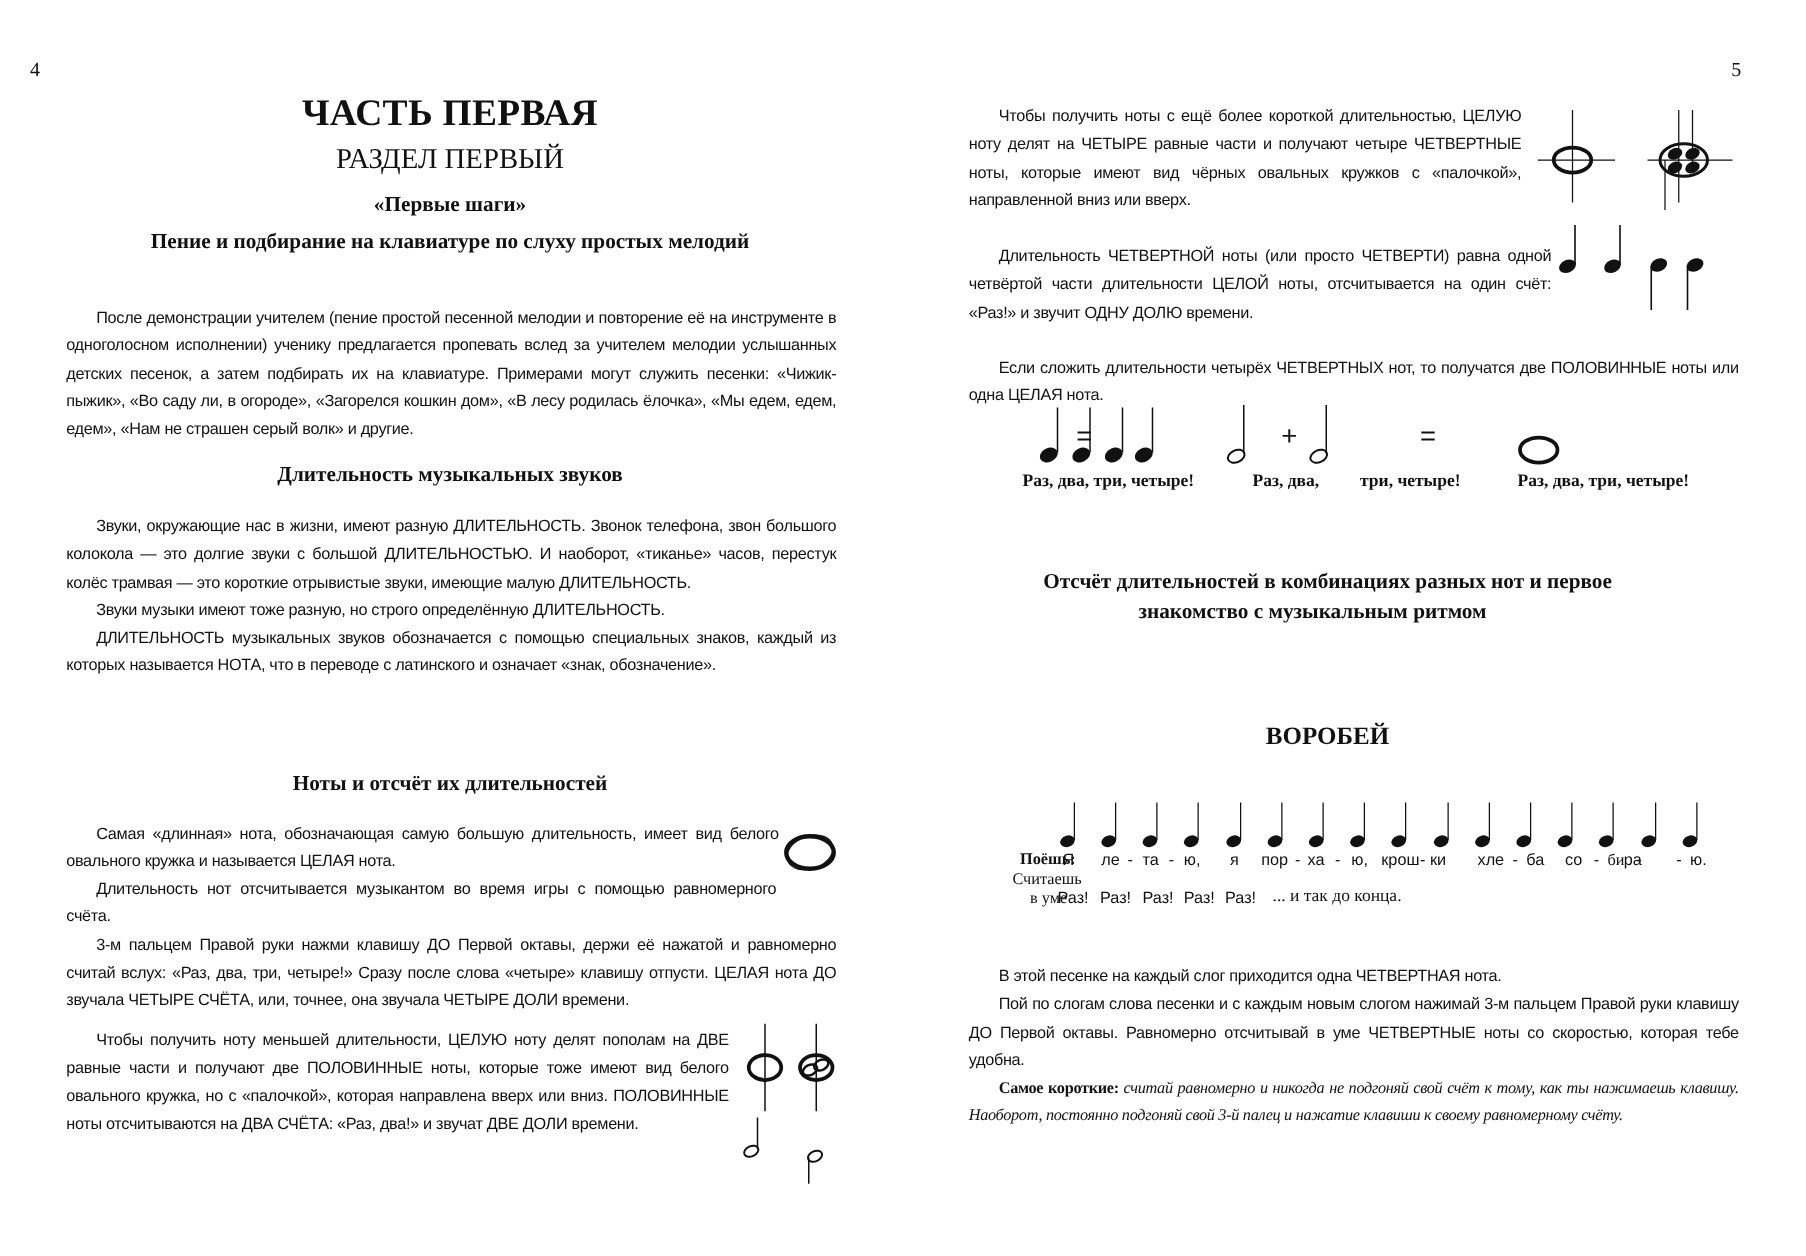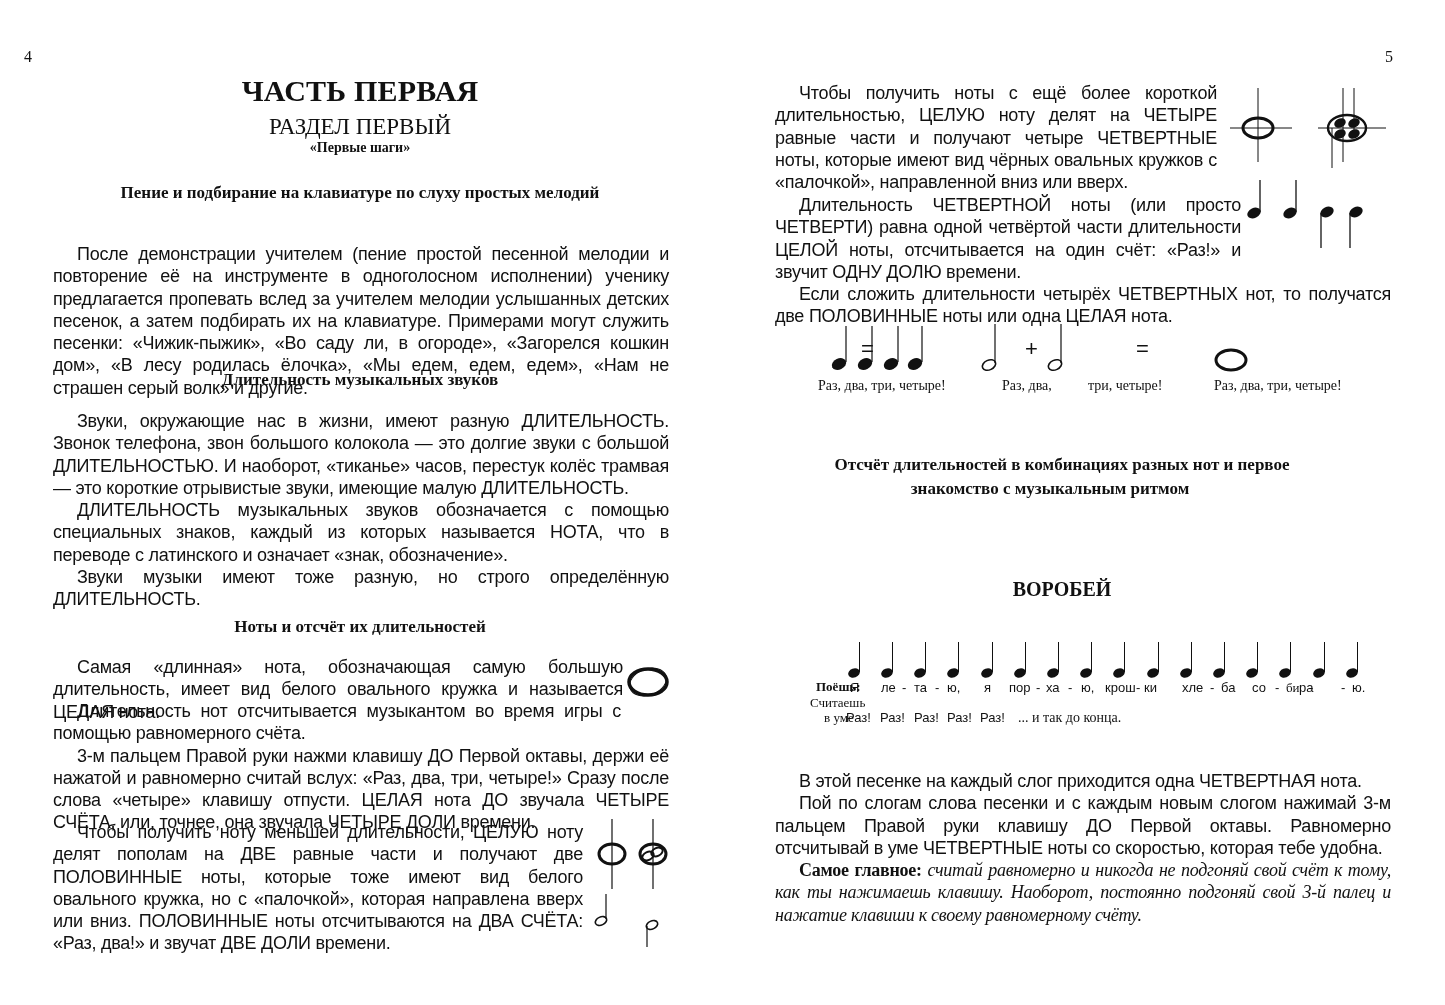--- a/index.html
+++ b/index.html
@@ -6,26 +6,26 @@
     body { width: 1445px; height: 1005px; position: relative; overflow: hidden; color: #111; font-family: "Liberation Serif", serif; }
     .page { position: absolute; top: 0; height: 1005px; }
     .page-left { left: 0; width: 720px; }
     .page-right { left: 722px; width: 723px; }
     .pnum { position: absolute; top: 48px; font-size: 16px; }
     .pnum-left { left: 24px; }
     .pnum-right { right: 52px; }
     .center { position: absolute; text-align: center; }
     .part-title { top: 74px; left: 40px; width: 640px; font-weight: bold; font-size: 30px; font-family: "Liberation Serif", serif; letter-spacing: 0.2px; }
     .section-title { top: 114px; left: 40px; width: 640px; font-size: 23px; }
-    .section-sub { top: 140px; left: 40px; width: 640px; font-weight: bold; font-size: 14px; }
+    .section-sub { top: 154px; left: 40px; width: 640px; font-weight: bold; font-size: 17px; }
     .h-bold { font-weight: bold; font-size: 17px; }
-    .txt { position: absolute; font-family: "Liberation Sans", sans-serif; font-size: 18px; line-height: 22.3px; text-align: justify; letter-spacing: -0.25px; }
+    .txt { position: absolute; font-family: "Liberation Sans", sans-serif; font-size: 13px; line-height: 22.3px; text-align: justify; letter-spacing: -0.25px; }
     .txt p { margin: 0; text-indent: 24px; }
     .fig { position: absolute; }
-    .lbl { position: absolute; font-family: "Liberation Serif", serif; font-weight: normal; font-size: 14px; white-space: nowrap; }
+    .lbl { position: absolute; font-family: "Liberation Serif", serif; font-weight: bold; font-size: 14px; white-space: nowrap; }
     .song-row { position: absolute; font-family: "Liberation Sans", sans-serif; font-size: 13px; white-space: nowrap; }
     .song-lbl { position: absolute; font-family: "Liberation Serif", serif; font-size: 13px; margin-left: 28px; }
     .em-bold { font-weight: bold; font-family: "Liberation Serif", serif; }
     .em-ital { font-style: italic; font-family: "Liberation Serif", serif; }
   </style>
 </head>
 <body>
 
 <div class="page page-left">
   <div class="pnum pnum-left">4</div>
@@ -37,22 +37,22 @@
   <div class="center h-bold" style="top:183px;left:40px;width:640px;">Пение и подбирание на клавиатуре по слуху простых мелодий</div>
 
   <div class="txt" style="top:243px;left:53px;width:616px;">
     <p>После демонстрации учителем (пение простой песенной мелодии и повторение её на инструменте в одноголосном исполнении) ученику предлагается пропевать  вслед за учителем мелодии услышанных детских песенок, а затем подбирать их на клавиатуре. Примерами могут служить песенки: «Чижик-пыжик», «Во саду ли, в огороде», «Загорелся кошкин дом», «В лесу родилась ёлочка», «Мы едем, едем, едем», «Нам не страшен серый волк» и другие.</p>
   </div>
 
   <div class="center h-bold" style="top:370px;left:40px;width:640px;">Длительность музыкальных звуков</div>
 
   <div class="txt" style="top:410px;left:53px;width:616px;">
     <p>Звуки, окружающие нас в жизни, имеют разную ДЛИТЕЛЬНОСТЬ. Звонок телефона, звон большого колокола — это долгие звуки с большой ДЛИТЕЛЬНОСТЬЮ. И наоборот, «тиканье» часов, перестук колёс трамвая — это короткие отрывистые звуки,  имеющие малую ДЛИТЕЛЬНОСТЬ.</p>
+    <p>Звуки музыки имеют тоже разную, но строго определённую ДЛИТЕЛЬНОСТЬ.</p>
     <p>ДЛИТЕЛЬНОСТЬ музыкальных звуков обозначается с помощью специальных знаков, каждый из которых называется НОТА, что в переводе с латинского и означает «знак, обозначение».</p>
-    <p>Звуки музыки имеют тоже разную, но строго определённую ДЛИТЕЛЬНОСТЬ.</p>
   </div>
 
   <div class="center h-bold" style="top:617px;left:40px;width:640px;">Ноты и отсчёт их длительностей</div>
 
   <div class="txt" style="top:656px;left:53px;width:570px;">
     <p>Самая «длинная» нота, обозначающая самую большую длительность, имеет вид белого овального кружка и называется ЦЕЛАЯ нота.</p>
   </div>
   <div class="txt" style="top:700px;left:53px;width:568px;">
     <p>Длительность нот отсчитывается музыкантом во время игры с помощью равномерного счёта.</p>
     <p style="width:616px;">3-м пальцем Правой руки нажми клавишу ДО Первой октавы, держи её нажатой и равномерно считай вслух: «Раз, два, три, четыре!» Сразу после слова «четыре» клавишу отпусти. ЦЕЛАЯ нота ДО звучала ЧЕТЫРЕ СЧЁТА, или, точнее, она звучала ЧЕТЫРЕ ДОЛИ времени.</p>
@@ -228,15 +228,15 @@
     <span style="position:absolute;left:158px;">Раз!</span>
     <span style="position:absolute;left:192px;">Раз!</span>
     <span style="position:absolute;left:225px;">Раз!</span>
     <span style="position:absolute;left:258px;">Раз!</span>
     <span style="position:absolute;left:296px;font-family:'Liberation Serif',serif;font-size:14px;">... и так до конца.</span>
   </div>
 
   <div class="txt" style="top:770px;left:53px;width:616px;">
     <p>В этой песенке на каждый слог приходится одна ЧЕТВЕРТНАЯ нота.</p>
     <p>Пой по слогам слова песенки и с  каждым новым слогом нажимай 3-м пальцем Правой руки клавишу ДО Первой октавы. Равномерно отсчитывай в уме ЧЕТВЕРТНЫЕ ноты со скоростью, которая тебе удобна.</p>
-    <p><span class="em-bold">Самое главное:</span><span class="em-ital"> считай равномерно и никогда не подгоняй свой счёт к тому, как ты нажимаешь клавишу. Наоборот, постоянно подгоняй свой 3-й палец и нажатие клавиши к своему равномерному счёту.</span></p>
+    <p><span class="em-bold">Самое короткие:</span><span class="em-ital"> считай равномерно и никогда не подгоняй свой счёт к тому, как ты нажимаешь клавишу. Наоборот, постоянно подгоняй свой 3-й палец и нажатие клавиши к своему равномерному счёту.</span></p>
   </div>
 </div>
 
 </body></html>

